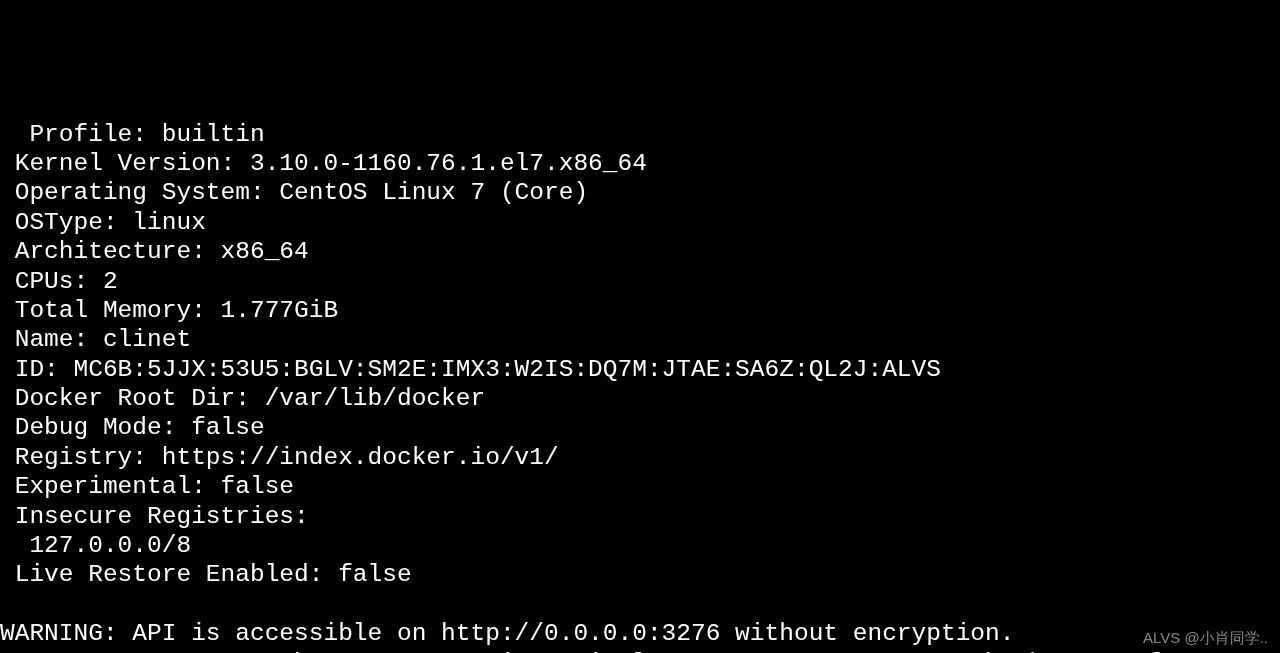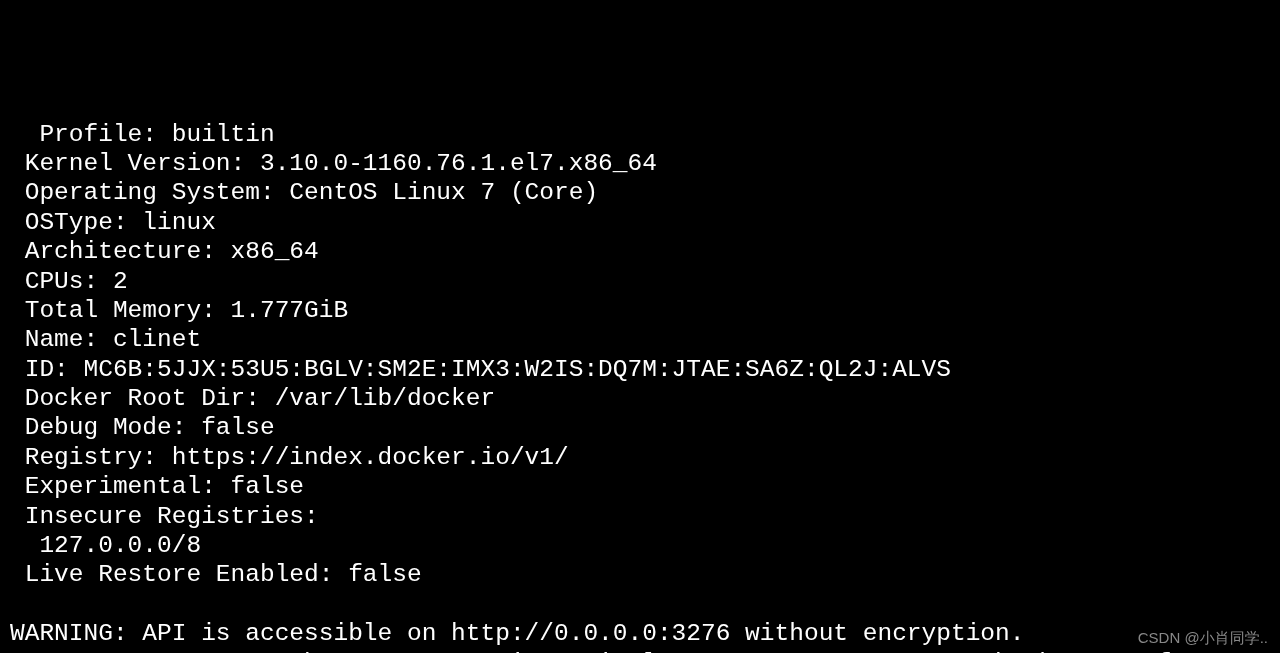--- a/index.html
+++ b/index.html
@@ -15,34 +15,33 @@
       line-height: 1.2;
       padding: 2px 0;
       white-space: pre;
       overflow: hidden;
       width: 1280px;
       height: 653px;
       position: relative;
     }
     .terminal-line {
       white-space: pre;
-      margin-left: 10px;
     }
     .watermark {
       position: absolute;
       bottom: 6px;
       right: 12px;
       font-size: 15px;
       color: #888888;
       font-family: Arial, sans-serif;
       white-space: normal;
     }
   </style>
 </head>
 <body>
 
 
 
 <div id="terminal-container"><div class="terminal-line">  Profile: builtin</div><div class="terminal-line"> Kernel Version: 3.10.0-1160.76.1.el7.x86_64</div><div class="terminal-line"> Operating System: CentOS Linux 7 (Core)</div><div class="terminal-line"> OSType: linux</div><div class="terminal-line"> Architecture: x86_64</div><div class="terminal-line"> CPUs: 2</div><div class="terminal-line"> Total Memory: 1.777GiB</div><div class="terminal-line"> Name: clinet</div><div class="terminal-line"> ID: MC6B:5JJX:53U5:BGLV:SM2E:IMX3:W2IS:DQ7M:JTAE:SA6Z:QL2J:ALVS</div><div class="terminal-line"> Docker Root Dir: /var/lib/docker</div><div class="terminal-line"> Debug Mode: false</div><div class="terminal-line"> Registry: https://index.docker.io/v1/</div><div class="terminal-line"> Experimental: false</div><div class="terminal-line"> Insecure Registries:</div><div class="terminal-line">  127.0.0.0/8</div><div class="terminal-line"> Live Restore Enabled: false</div><div class="terminal-line"> </div><div class="terminal-line">WARNING: API is accessible on http://0.0.0.0:3276 without encryption.</div><div class="terminal-line">         Access to the remote API is equivalent to root access on the host. Refer</div></div>
-<div class="watermark">CSDN @小肖同学..</div>
+<div class="watermark">ALVS @小肖同学..</div>
 
 
 
 
 </body></html>

